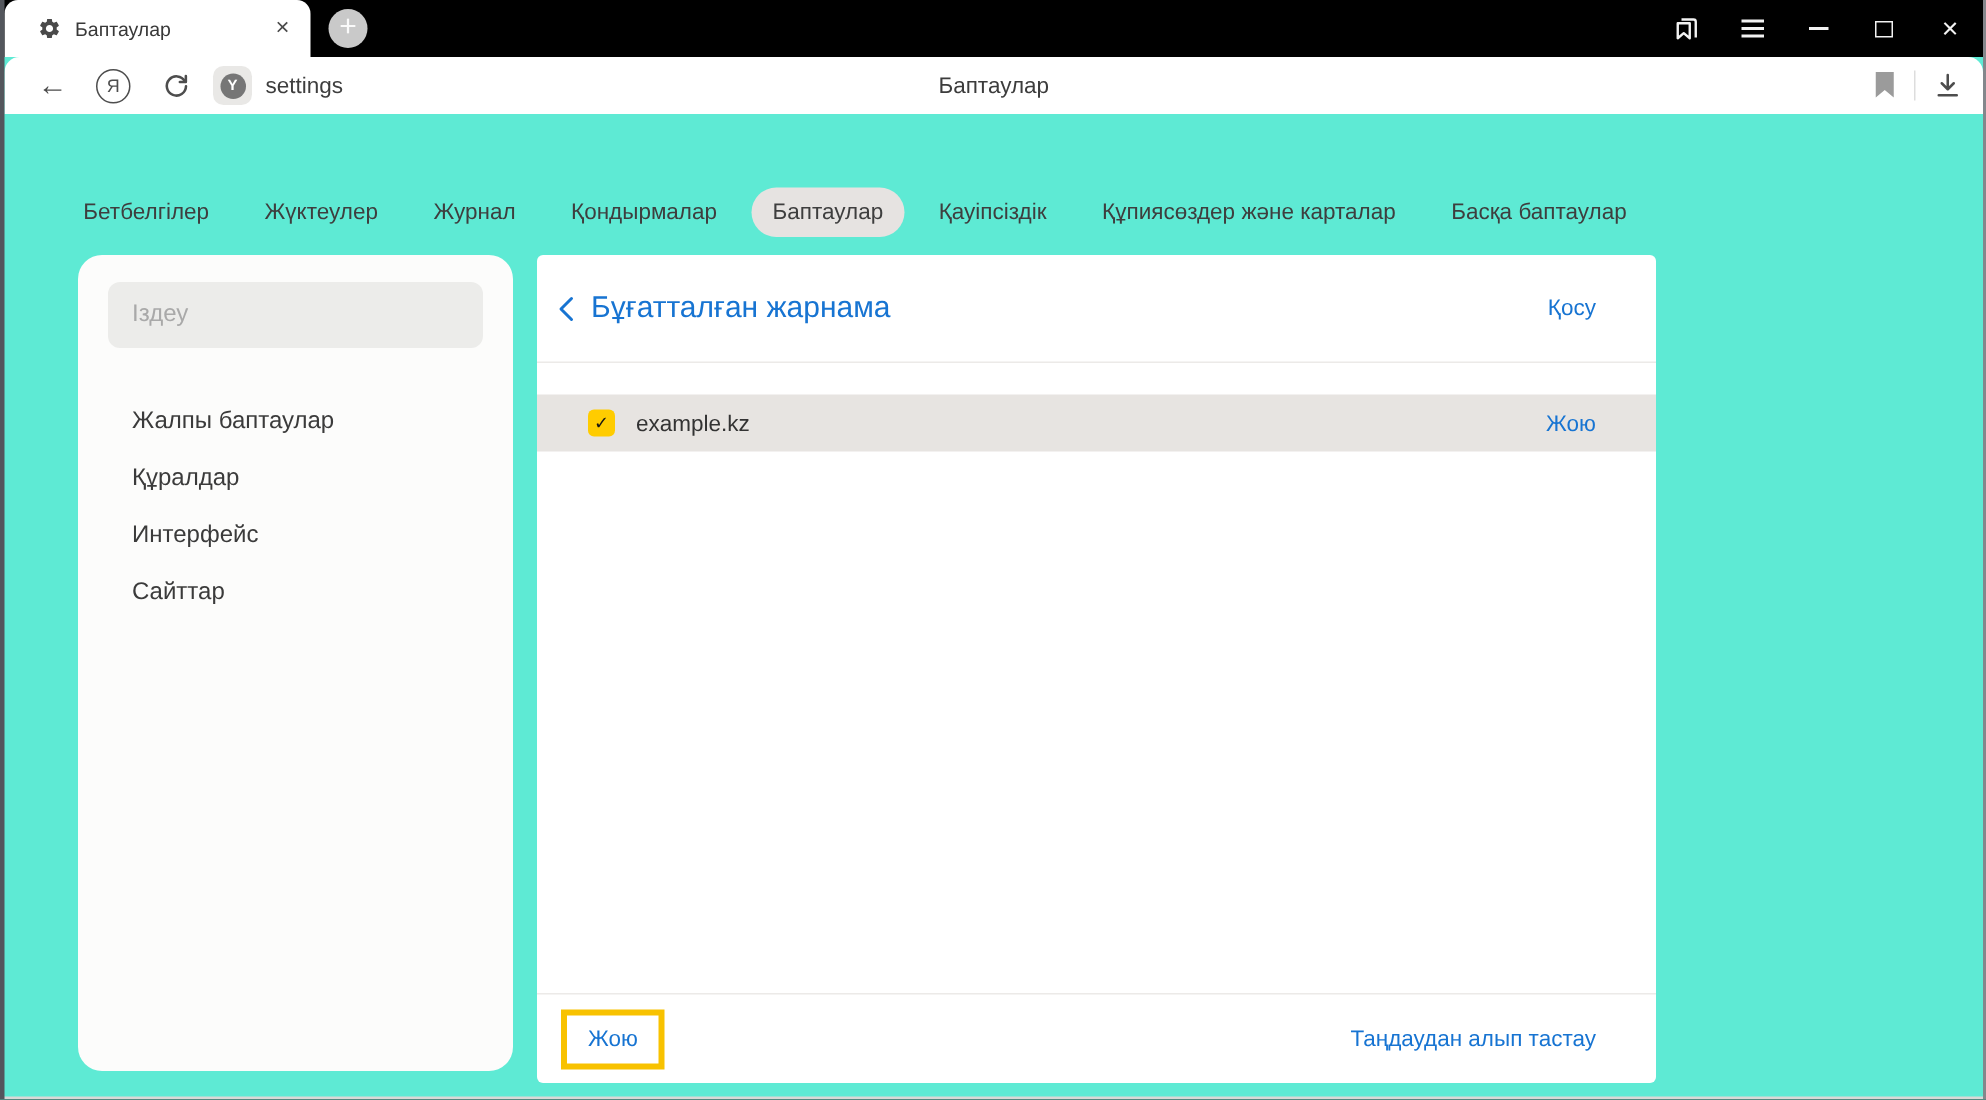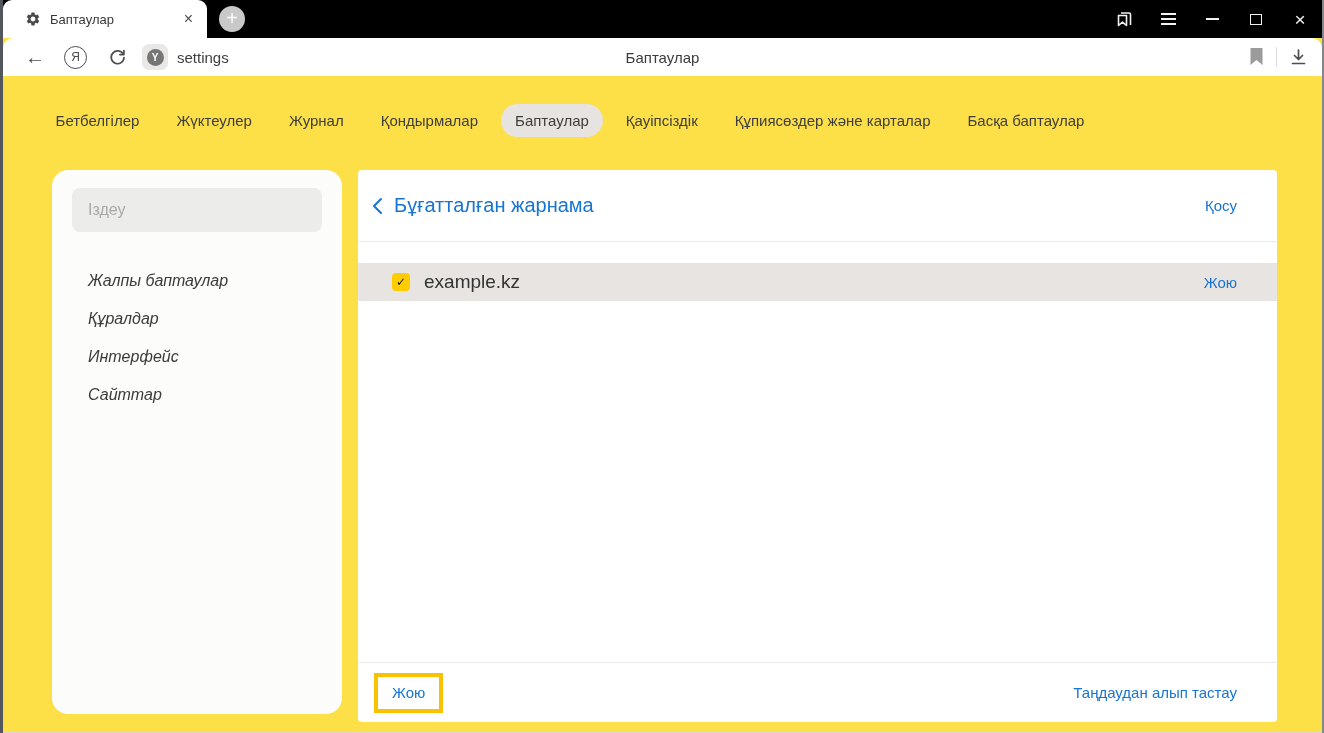--- a/index.html
+++ b/index.html
@@ -1,20 +1,20 @@
 <!DOCTYPE html>
 <html><head>
 <meta charset="utf-8">
 <style>
   * { margin:0; padding:0; box-sizing:border-box; }
   html,body { background:#2a2a2a; }
   body { font-family:"Liberation Sans","DejaVu Sans",sans-serif; }
   #window {
     position:relative; width:1324px; height:733px; overflow:hidden;
-    background:#fde047;
+    background:#5eead4;
   }
   .edge-left  { position:absolute; left:0; top:0; width:3px; height:100%; background:#53565c; z-index:50; }
   .edge-right { position:absolute; right:0; top:0; width:2px; height:100%; background:#84878c; z-index:50; }
   .edge-bottom{ position:absolute; left:0; bottom:0; width:100%; height:2px; background:#d9d8d6; z-index:49; }
 
   
   .tabstrip { position:absolute; left:0; top:0; width:100%; height:38px; background:#000; }
   .browser-tab {
     position:absolute; left:3px; top:0; width:204px; height:38px;
     background:#fff; border-radius:9px 9px 0 0;
@@ -62,21 +62,21 @@
   .url-text { margin-left:9px; font-size:15px; color:#3e3e3e; }
   .tb-center-title {
     position:absolute; left:0; right:0; text-align:center;
     font-size:15px; color:#3c3c3c; pointer-events:none;
   }
   .tb-right { margin-left:auto; display:flex; align-items:center; z-index:2; background:#fff; }
   .tb-divider { width:1px; height:20px; background:#ddd; margin:0 12px; }
 
   
   .nav-tabs {
-    position:absolute; top:104px; left:3px; width:1134px;
+    position:absolute; top:125px; left:3px; width:1134px;
     display:flex; justify-content:center; gap:9px;
   }
   .nav-tab {
     font-size:15px; color:#3e3e3e; padding:8px 14px; border-radius:17px;
     white-space:nowrap; cursor:default;
   }
   .nav-tab.active { background:#e6e3e1; }
 
   
   .sidebar {
@@ -86,43 +86,43 @@
   .search-box {
     margin:18px 20px 4px 20px; height:44px; background:#ececea; border-radius:8px;
     display:flex; align-items:center;
   }
   .search-box input {
     width:100%; background:transparent; border:none; outline:none;
     font-size:16px; color:#3c3c3c; padding:0 16px;
     font-family:"Liberation Sans","DejaVu Sans",sans-serif;
   }
   .search-box input::placeholder { color:#a9a9a9; opacity:1; }
-  .side-list { margin-top:30px;font-style:italic; }
+  .side-list { margin-top:30px; }
   .side-item { padding:10px 16px 10px 36px; font-size:16px; color:#3b3b3b; cursor:default; }
 
   
   .main-card {
-    position:absolute; left:358px; top:170px; width:919px; height:552px;
+    position:absolute; left:358px; top:170px; width:746px; height:552px;
     background:#fff; border-radius:4px; display:flex; flex-direction:column;
   }
   .main-header { height:71px; display:flex; align-items:center; padding:0 40px 0 13px; }
   .chev-left { width:12px; height:18px; margin-right:11px; flex:0 0 auto; }
   .main-title { font-size:20px; color:#1774d2; white-space:nowrap; }
   .add-link { margin-left:auto; font-size:15px; color:#1774d2; cursor:pointer; }
   .h-divider { height:1px; background:#eceae8; width:100%; }
   .list-row {
     margin-top:21px; height:38px; background:#e7e4e1;
     display:flex; align-items:center; padding:0 40px 0 34px;
   }
   .checkbox {
     width:18px; height:18px; border-radius:4px; background:#ffcc00;
     display:flex; align-items:center; justify-content:center;
     font-size:12px; font-weight:bold; color:#141414; flex:0 0 auto;
   }
-  .row-domain { margin-left:14px; font-size:19px; color:#333; }
+  .row-domain { margin-left:14px; font-size:15px; color:#333; }
   .row-delete { margin-left:auto; font-size:15px; color:#1774d2; cursor:pointer; }
   .flex-spacer { flex:1; }
   .main-footer { height:59px; display:flex; align-items:center; padding:0 40px 0 16px; }
   .highlight-box {
     border:4px solid #f8c200; padding:7px 14px; display:inline-block;
   }
   .footer-delete { font-size:15px; color:#1774d2; cursor:pointer; }
   .deselect-link { margin-left:auto; font-size:15px; color:#1774d2; cursor:pointer; }
 
   svg { display:block; }

